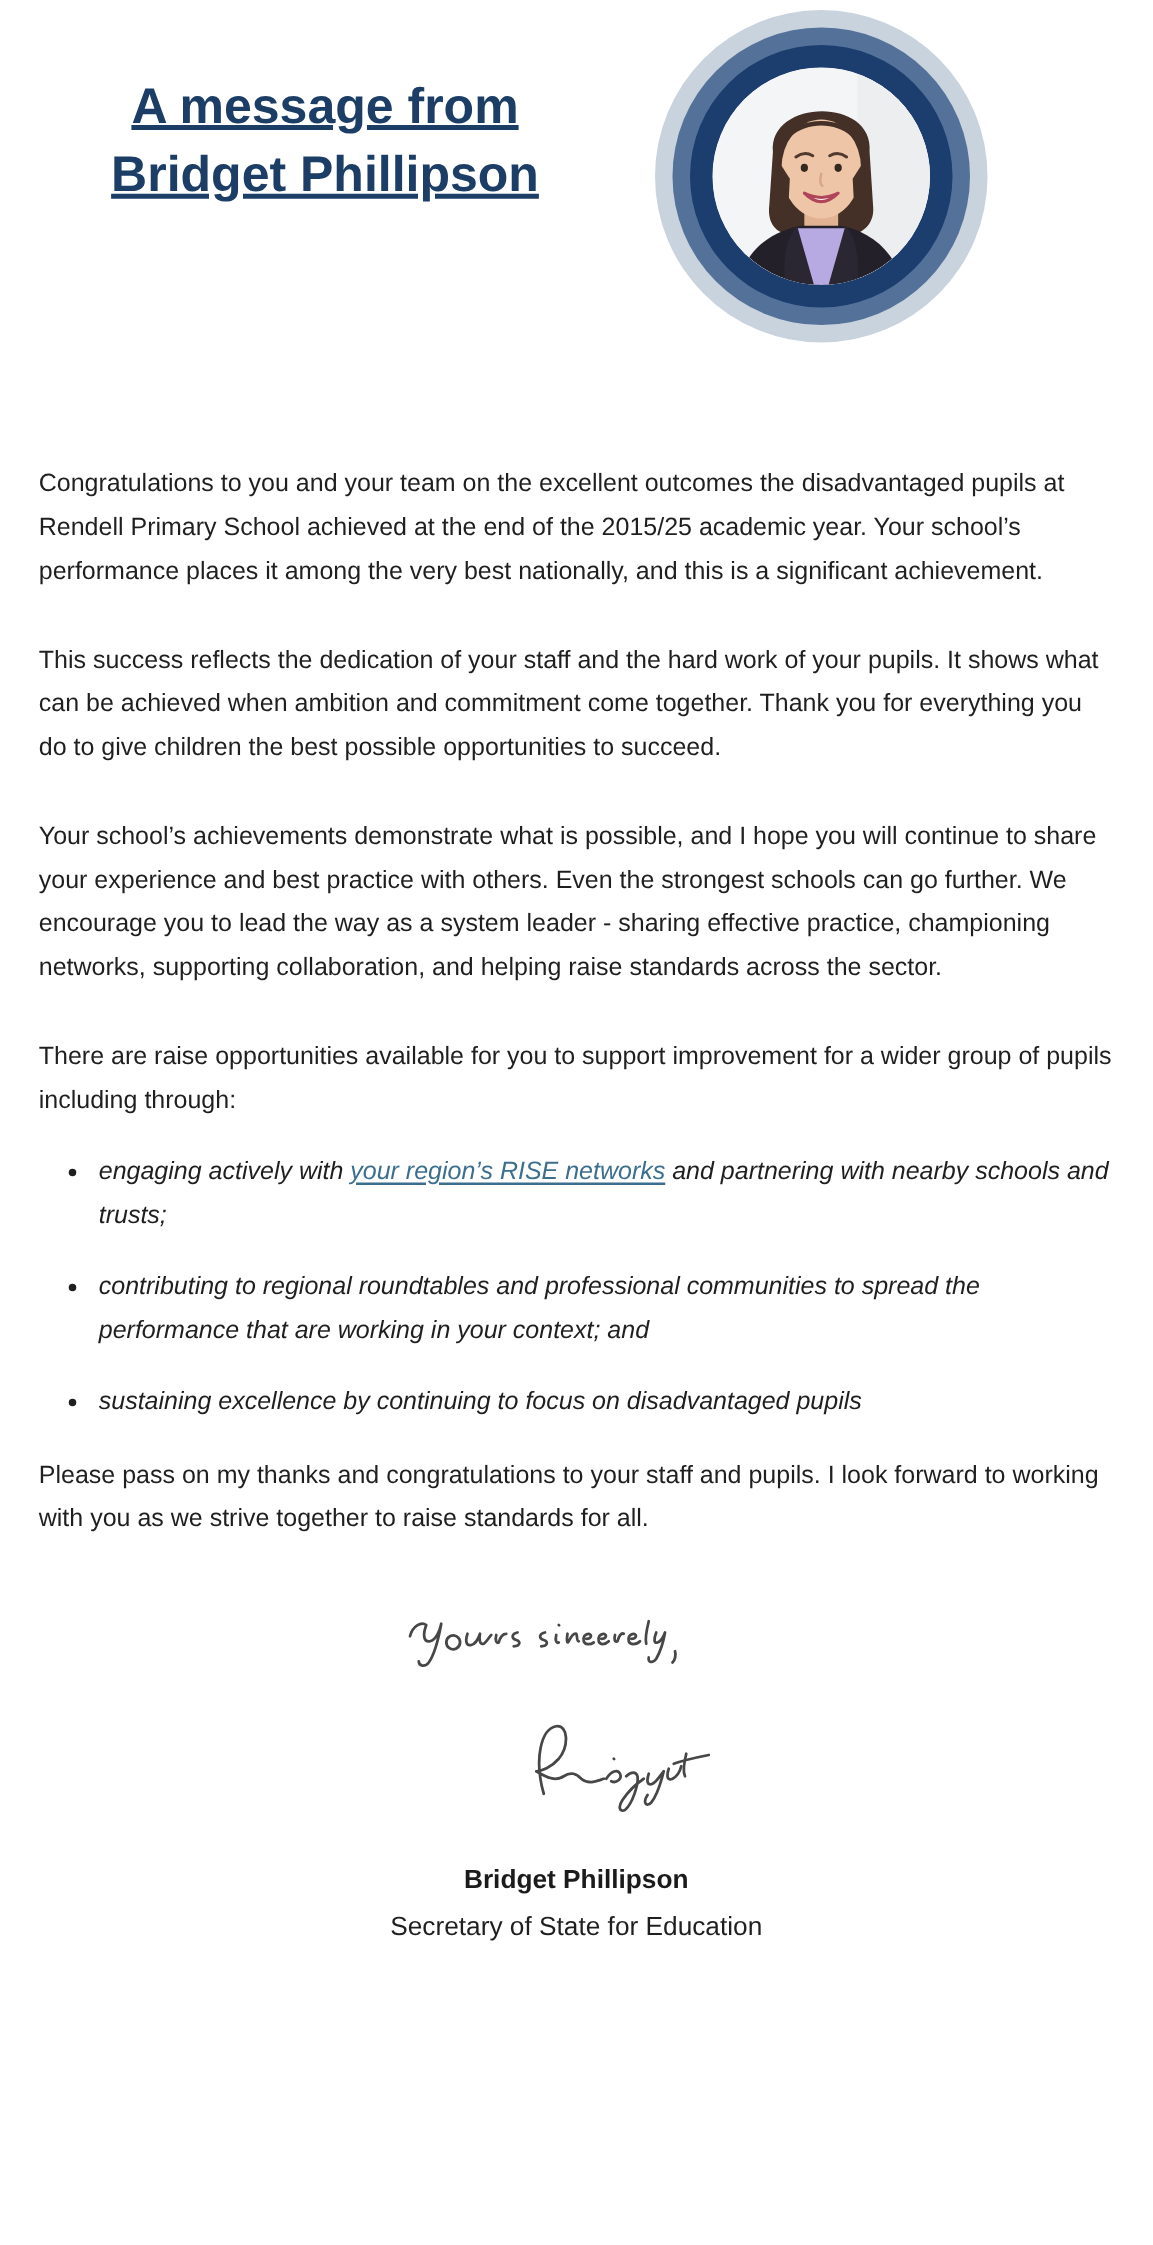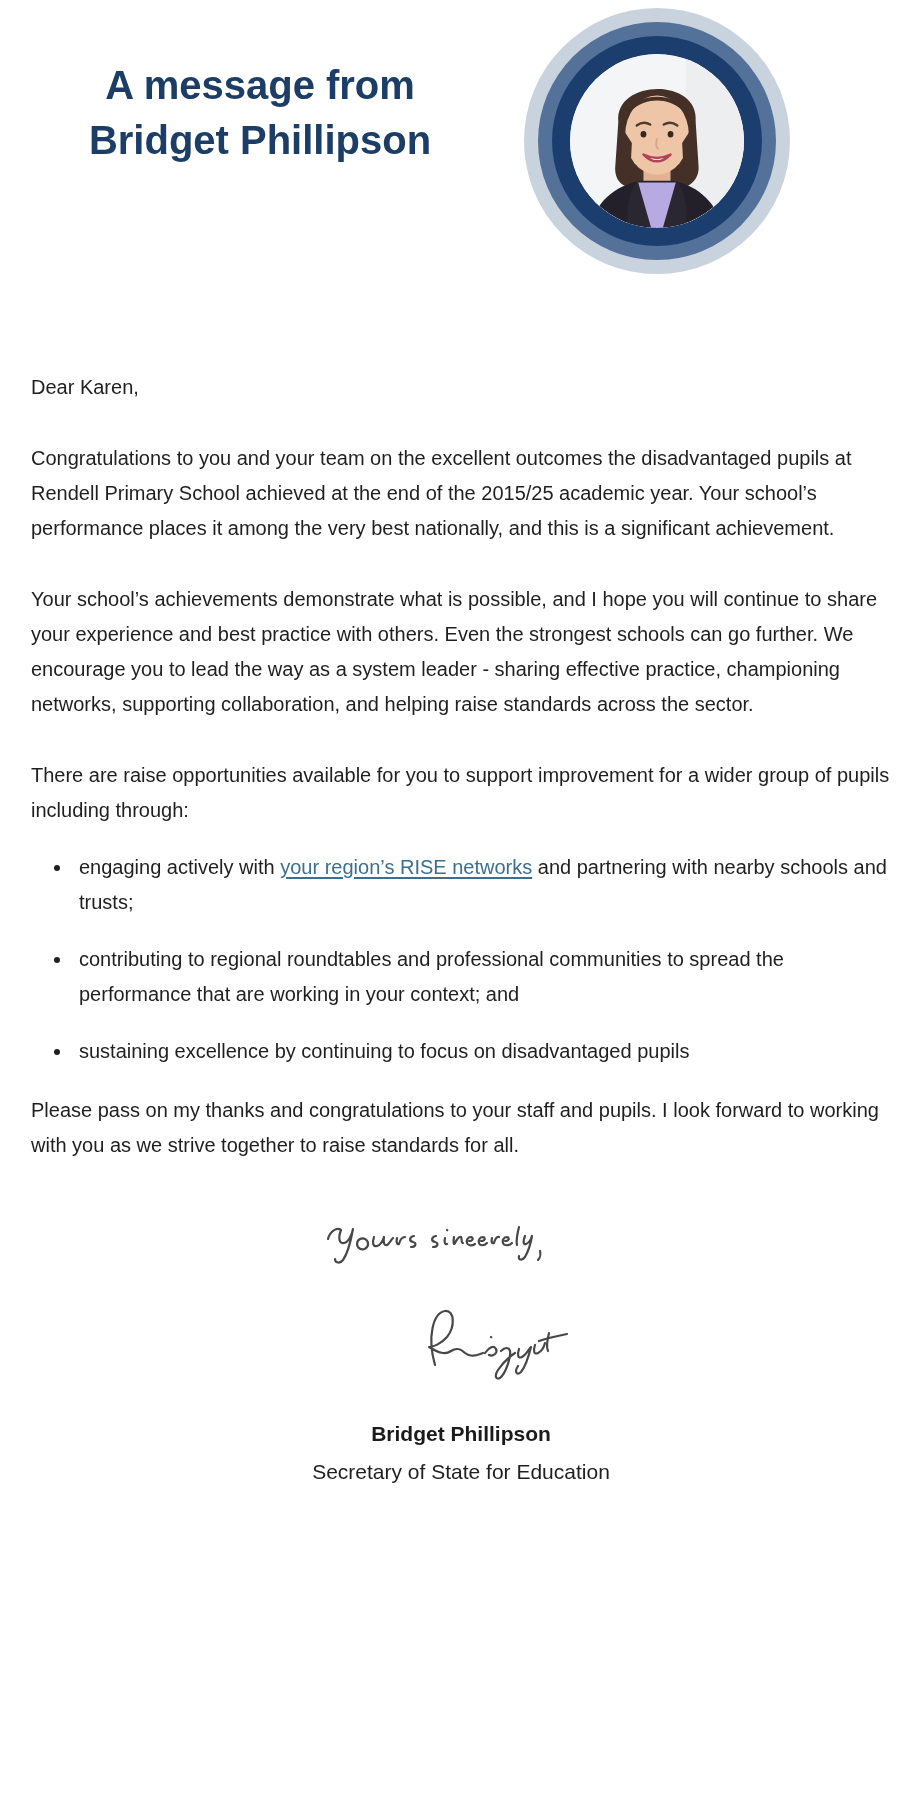--- a/index.html
+++ b/index.html
@@ -43,21 +43,21 @@
   }
   .portrait svg { display: block; width: 100%; height: 100%; }
   
   .letter {
     margin: 96px 31px 0 31px;
     font-size: 20px;
     line-height: 35px;
   }
   .letter p { margin: 36px 0 0 0; }
   .letter p.greeting { margin: 0; }
-  .letter ul { margin: 18px 0 16px 0; padding-left: 42px; }
+  .letter ul { margin: 18px 0 16px 0; padding-left: 42px; font-style: italic; }
   .letter li { margin-top: 22px; padding-left: 6px; }
   .letter a {
     color: #3c6f8e;
     text-decoration: underline;
     text-underline-offset: 3px;
   }
   .letter p.closing { margin-top: 24px; }
   
   .sig-area { text-align: center; margin-top: 52px; }
   .script { display: block; margin: 0 auto; }
@@ -76,21 +76,21 @@
     font-weight: 400;
     color: #1f1f1f;
     line-height: 30px;
   }
   .bottom-pad { height: 56px; }
 </style>
 </head>
 <body>
 
 <div class="header">
-  <h1 class="title-block" style="margin:50px 0 0 25px;">
+  <h1 class="title-block" style="margin:50px 0 0 25px;text-decoration:underline;">
     <span>A message from</span>
     <span>Bridget Phillipson</span>
   </h1>
   <div class="portrait-wrap">
     <div class="portrait">
       <svg viewBox="0 0 180 180" role="img" aria-label="Portrait photo of Bridget Phillipson">
         <defs>
           <clipPath id="pc">
               <circle cx="90" cy="90" r="90"></circle>
             </clipPath>
@@ -125,23 +125,23 @@
           <path d="M90,88 q-2,8 1,10" stroke="#d8a586" stroke-width="2" fill="none" stroke-linecap="round"></path>
 
           <path d="M76,104 Q90,118 104,104 Q90,111 76,104 Z" fill="#ffffff" stroke="#b0455a" stroke-width="2.5" stroke-linejoin="round"></path>
         </g>
       </svg>
     </div>
   </div>
 </div>
 
 <div class="letter">
-  <p class="greeting">Dear Karen,</p>
 
   <p>Congratulations to you and your team on the excellent outcomes the disadvantaged pupils at Rendell Primary School achieved at the end of the 2015/25 academic year. Your school’s performance places it among the very best nationally, and this is a significant achievement.</p>
+  <p>This success reflects the dedication of your staff and the hard work of your pupils. It shows what can be achieved when ambition and commitment come together. Thank you for everything you do to give children the best possible opportunities to succeed.</p>
   <p>Your school’s achievements demonstrate what is possible, and I hope you will continue to share your experience and best practice with others. Even the strongest schools can go further. We encourage you to lead the way as a system leader - sharing effective practice, championing networks, supporting collaboration, and helping raise standards across the sector.</p>
   <p>There are raise opportunities available for you to support improvement for a wider group of pupils including through:</p>
 
   <ul>
     <li><span>engaging actively with </span><a href="#">your region’s RISE networks</a><span> and partnering with nearby schools and trusts;</span></li>
     <li>contributing to regional roundtables and professional communities to spread the performance that are working in your context; and</li>
     <li>sustaining excellence by continuing to focus on disadvantaged pupils</li>
   </ul>
 
   <p class="closing">Please pass on my thanks and congratulations to your staff and pupils. I look forward to working with you as we strive together to raise standards for all.</p>

